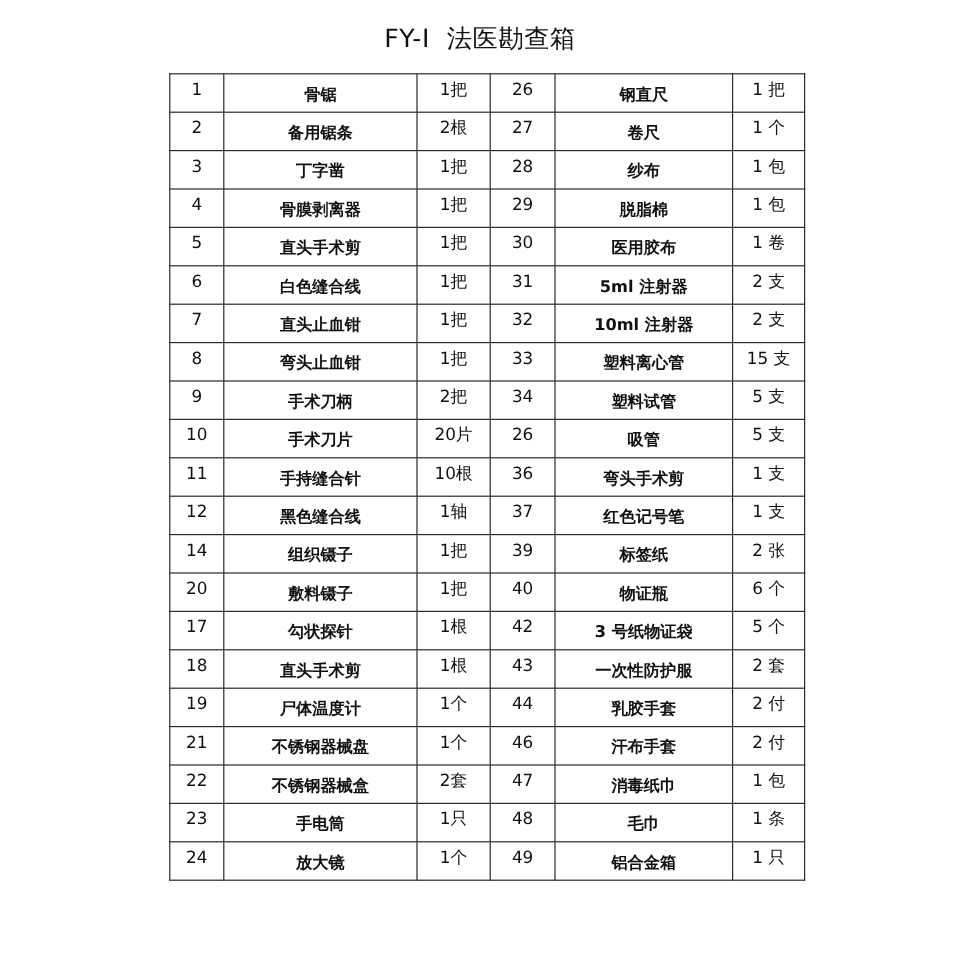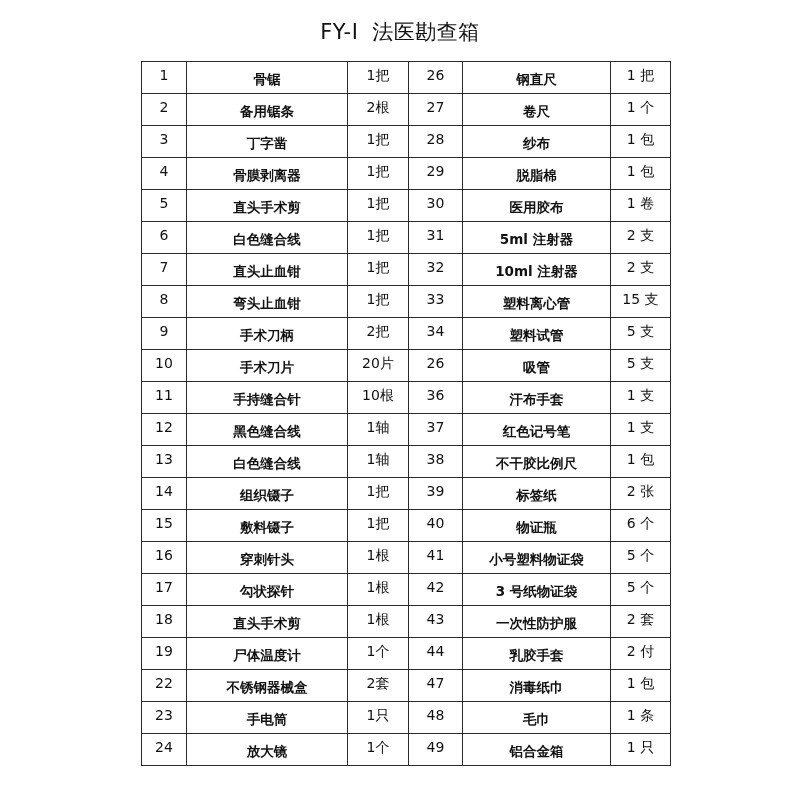--- a/index.html
+++ b/index.html
@@ -151,62 +151,46 @@
         <td class="qty">20片</td>
         <td class="num">26</td>
         <td class="name">吸管</td>
         <td class="qty">5 支</td>
       </tr>
       <tr>
         <td class="num">11</td>
         <td class="name">手持缝合针</td>
         <td class="qty">10根</td>
         <td class="num">36</td>
-        <td class="name">汗布手套</td>
+        <td class="name">弯头手术剪</td>
         <td class="qty">1 支</td>
       </tr>
       <tr>
         <td class="num">12</td>
         <td class="name">黑色缝合线</td>
         <td class="qty">1轴</td>
         <td class="num">37</td>
         <td class="name">红色记号笔</td>
         <td class="qty">1 支</td>
       </tr>
       <tr>
-        <td class="num">13</td>
-        <td class="name">白色缝合线</td>
-        <td class="qty">1轴</td>
-        <td class="num">38</td>
-        <td class="name">不干胶比例尺</td>
-        <td class="qty">1 包</td>
-      </tr>
-      <tr>
         <td class="num">14</td>
         <td class="name">组织镊子</td>
         <td class="qty">1把</td>
         <td class="num">39</td>
         <td class="name">标签纸</td>
         <td class="qty">2 张</td>
       </tr>
       <tr>
-        <td class="num">15</td>
+        <td class="num">20</td>
         <td class="name">敷料镊子</td>
         <td class="qty">1把</td>
         <td class="num">40</td>
         <td class="name">物证瓶</td>
         <td class="qty">6 个</td>
-      </tr>
-      <tr>
-        <td class="num">16</td>
-        <td class="name">穿刺针头</td>
-        <td class="qty">1根</td>
-        <td class="num">41</td>
-        <td class="name">小号塑料物证袋</td>
-        <td class="qty">5 个</td>
       </tr>
       <tr>
         <td class="num">17</td>
         <td class="name">勾状探针</td>
         <td class="qty">1根</td>
         <td class="num">42</td>
         <td class="name">3 号纸物证袋</td>
         <td class="qty">5 个</td>
       </tr>
       <tr>
@@ -219,20 +203,28 @@
       </tr>
       <tr>
         <td class="num">19</td>
         <td class="name">尸体温度计</td>
         <td class="qty">1个</td>
         <td class="num">44</td>
         <td class="name">乳胶手套</td>
         <td class="qty">2 付</td>
       </tr>
       <tr>
+        <td class="num">21</td>
+        <td class="name">不锈钢器械盘</td>
+        <td class="qty">1个</td>
+        <td class="num">46</td>
+        <td class="name">汗布手套</td>
+        <td class="qty">2 付</td>
+      </tr>
+      <tr>
         <td class="num">22</td>
         <td class="name">不锈钢器械盒</td>
         <td class="qty">2套</td>
         <td class="num">47</td>
         <td class="name">消毒纸巾</td>
         <td class="qty">1 包</td>
       </tr>
       <tr>
         <td class="num">23</td>
         <td class="name">手电筒</td>

